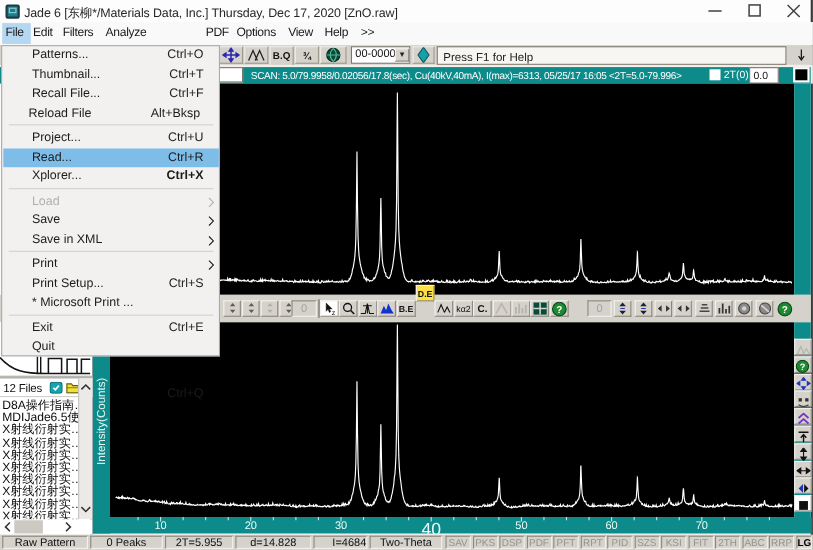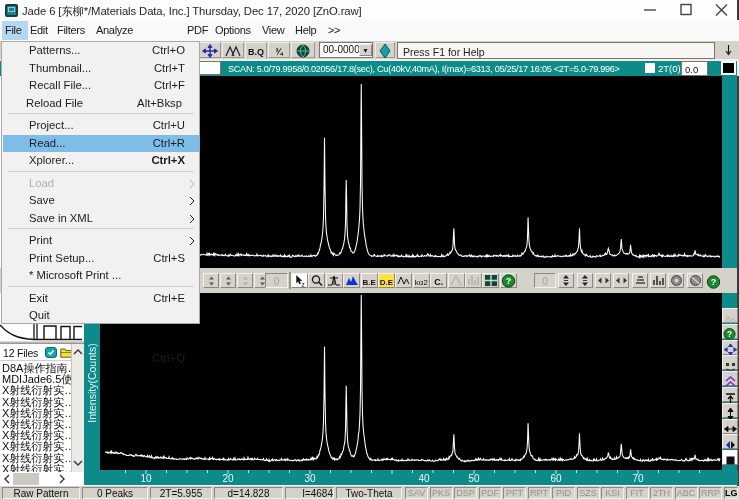--- a/index.html
+++ b/index.html
@@ -108,21 +108,21 @@
       <path d="M8.8 8.2 L12 11.5" stroke="#111" stroke-width="1.4"></path>
     </svg></div>
 <div class="abs" style="left:325.79999999999995px;top:273px;width:17px;height:15px;background:#d5d2cb;border:1px solid;border-color:#f3f1ec #8c887f #8c887f #f3f1ec;text-align:center;line-height:12px;"><svg width="14" height="13" viewBox="0 0 14 13">
       <path d="M1 11 L5 11 L7 2 L9 11 L13 11" stroke="#111" fill="none"></path>
       <path d="M3 4 H11 M7 4 V11" stroke="#111"></path>
     </svg></div>
 <div class="abs" style="left:343.19999999999993px;top:273px;width:17px;height:15px;background:#d5d2cb;border:1px solid;border-color:#f3f1ec #8c887f #8c887f #f3f1ec;text-align:center;line-height:12px;"><svg width="14" height="13" viewBox="0 0 14 13">
       <path d="M1 11 L4 4 L6 8 L8 2 L11 8 L13 11 Z" fill="#1133cc"></path>
     </svg></div>
 <div class="abs" style="left:360.5999999999999px;top:273px;width:17px;height:15px;background:#d5d2cb;border:1px solid;border-color:#f3f1ec #8c887f #8c887f #f3f1ec;text-align:center;line-height:12px;"><span style="font-size:8px;line-height:12px;color:#111;font-weight:bold;">B.E</span></div>
-<div class="abs" style="left:377.9999999999999px;top:273px;width:17px;height:15px;background:#fde047;border:1px solid;border-color:#f3f1ec #8c887f #8c887f #f3f1ec;text-align:center;line-height:12px;"><span style="font-size:8px;line-height:12px;color:#111;font-weight:bold;">D.E</span></div>
+<div class="abs" style="left:377.9999999999999px;top:259px;width:17px;height:15px;background:#fde047;border:1px solid;border-color:#f3f1ec #8c887f #8c887f #f3f1ec;text-align:center;line-height:12px;"><span style="font-size:8px;line-height:12px;color:#111;font-weight:bold;">D.E</span></div>
 <div class="abs" style="left:395.39999999999986px;top:273px;width:17px;height:15px;background:#d5d2cb;border:1px solid;border-color:#f3f1ec #8c887f #8c887f #f3f1ec;text-align:center;line-height:12px;"><svg width="14" height="13" viewBox="0 0 14 13">
       <path d="M1 10 L4 3 L7 10 M7 10 L9.5 5 L12 10" stroke="#111" fill="none"></path>
     </svg></div>
 <div class="abs" style="left:412.79999999999984px;top:273px;width:17px;height:15px;background:#d5d2cb;border:1px solid;border-color:#f3f1ec #8c887f #8c887f #f3f1ec;text-align:center;line-height:12px;"><span style="font-size:8px;line-height:12px;color:#111;">kα2</span></div>
 <div class="abs" style="left:430.1999999999998px;top:273px;width:17px;height:15px;background:#d5d2cb;border:1px solid;border-color:#f3f1ec #8c887f #8c887f #f3f1ec;text-align:center;line-height:12px;"><span style="font-size:9px;line-height:12px;color:#111;font-weight:bold;">C.</span></div>
 <div class="abs" style="left:447.5999999999998px;top:273px;width:17px;height:15px;background:#d5d2cb;border:1px solid;border-color:#f3f1ec #8c887f #8c887f #f3f1ec;text-align:center;line-height:12px;"><svg width="14" height="13" viewBox="0 0 14 13">
       <path d="M2 11 L7 2 L12 11" stroke="#b5b2aa" fill="none" stroke-width="1.3"></path>
     </svg></div>
 <div class="abs" style="left:464.9999999999998px;top:273px;width:17px;height:15px;background:#d5d2cb;border:1px solid;border-color:#f3f1ec #8c887f #8c887f #f3f1ec;text-align:center;line-height:12px;"><svg width="14" height="13" viewBox="0 0 14 13">
       <path d="M2 11 V5 M5 11 V2 M8 11 V6 M11 11 V3" stroke="#b5b2aa" stroke-width="1.6" fill="none"></path>
@@ -204,21 +204,21 @@
     <path d="M597.0 470 V473" stroke="#c8e8e4" stroke-width="1"></path>
     <path d="M617.5 470 V473" stroke="#c8e8e4" stroke-width="1"></path>
     <path d="M638.0 470 V474" stroke="#c8e8e4" stroke-width="1"></path>
     <path d="M658.5 470 V473" stroke="#c8e8e4" stroke-width="1"></path>
     <path d="M679.0 470 V473" stroke="#c8e8e4" stroke-width="1"></path>
     <path d="M699.5 470 V473" stroke="#c8e8e4" stroke-width="1"></path>
   </svg>
 <div class="abs" style="left:136.0px;top:473px;width:20px;height:11px;text-align:center;font-size:10px;color:#ecfbf8;">10</div>
 <div class="abs" style="left:218.0px;top:473px;width:20px;height:11px;text-align:center;font-size:10px;color:#ecfbf8;">20</div>
 <div class="abs" style="left:300.0px;top:473px;width:20px;height:11px;text-align:center;font-size:10px;color:#ecfbf8;">30</div>
-<div class="abs" style="left:382.0px;top:473px;width:20px;height:11px;text-align:center;font-size:10px;color:#ecfbf8;margin-left:32px;">40</div>
+<div class="abs" style="left:382.0px;top:473px;width:20px;height:11px;text-align:center;font-size:16px;color:#ecfbf8;">40</div>
 <div class="abs" style="left:463.99999999999994px;top:473px;width:20px;height:11px;text-align:center;font-size:10px;color:#ecfbf8;">50</div>
 <div class="abs" style="left:546.0px;top:473px;width:20px;height:11px;text-align:center;font-size:10px;color:#ecfbf8;">60</div>
 <div class="abs" style="left:628.0px;top:473px;width:20px;height:11px;text-align:center;font-size:10px;color:#ecfbf8;">70</div>
 <div class="abs" style="left:722px;top:293px;width:15px;height:177px;background:#0d8a8a;"></div>
 <div class="abs" style="left:722px;top:308px;width:16px;height:15px;background:#d5d2cb;border:1px solid;border-color:#f3f1ec #8c887f #8c887f #f3f1ec;text-align:center;"><svg width="13" height="12" viewBox="0 0 13 12">
       <path d="M1 10 L4 3 L7 10 M6 10 L9 5 L12 10" stroke="#b5b2aa" fill="none"></path>
     </svg></div>
 <div class="abs" style="left:722px;top:323.8px;width:16px;height:15px;background:#d5d2cb;border:1px solid;border-color:#f3f1ec #8c887f #8c887f #f3f1ec;text-align:center;"><svg width="14" height="13" viewBox="0 0 15 14">
       <circle cx="7" cy="6.5" r="6" fill="#1d8a31" stroke="#0c4517"></circle>
       <text x="7" y="9.8" font-size="9" font-weight="bold" fill="#fff" text-anchor="middle">?</text>

